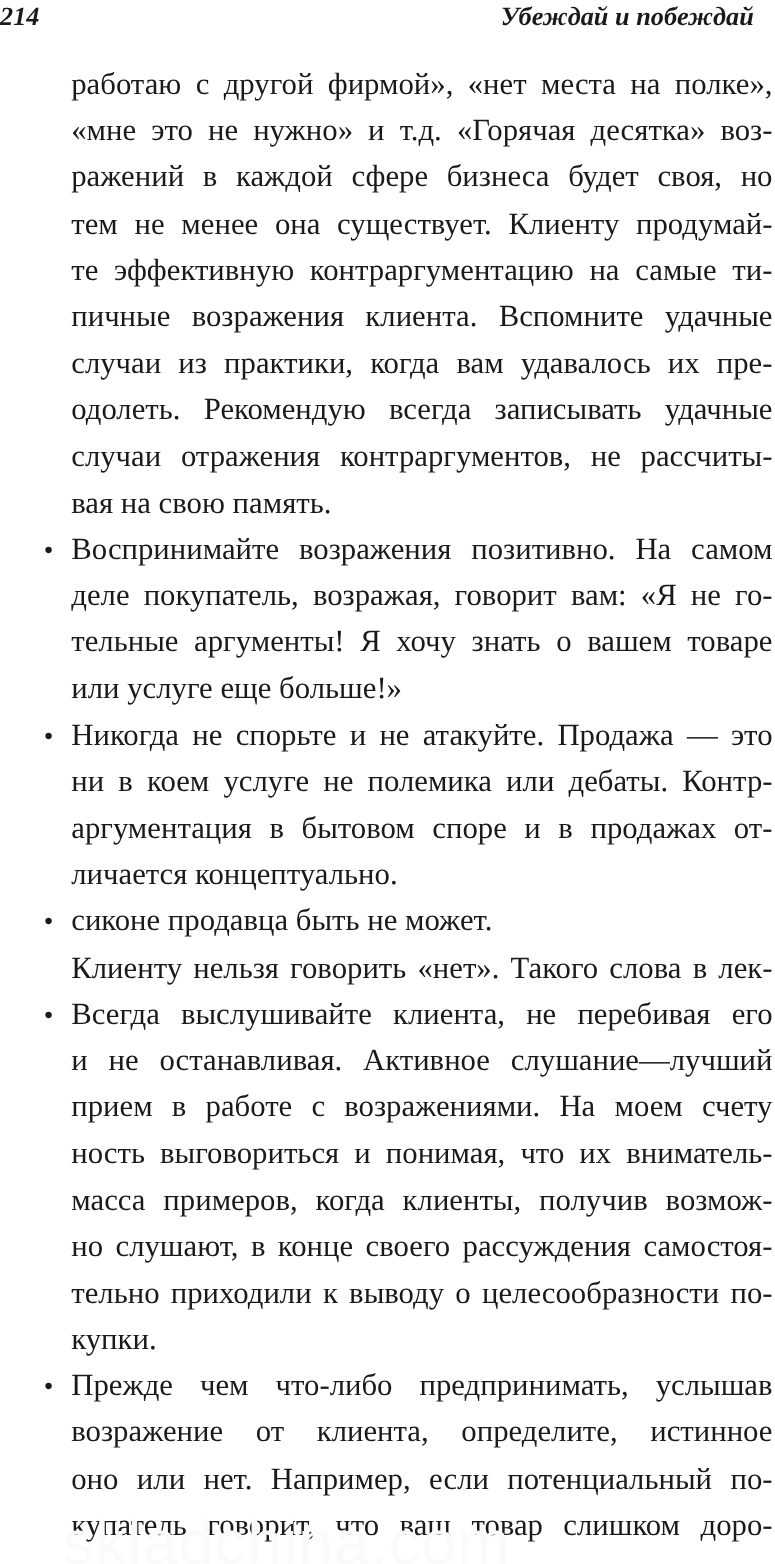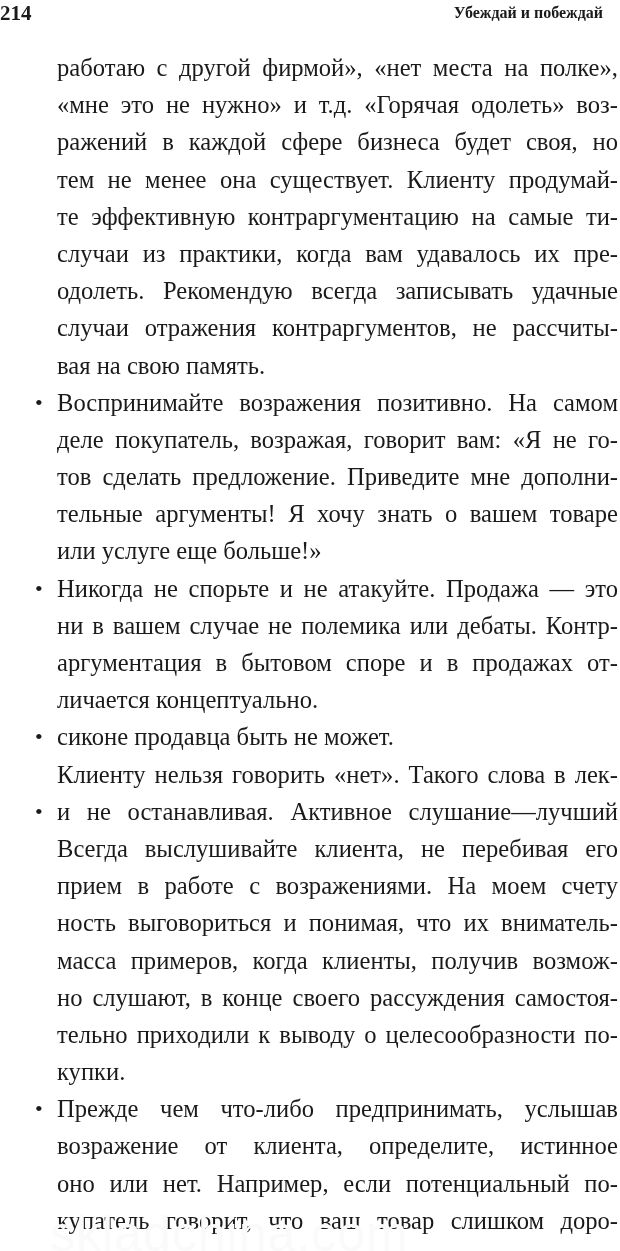--- a/index.html
+++ b/index.html
@@ -1,77 +1,77 @@
 <!DOCTYPE html>
 <html><head>
 <meta charset="utf-8">
 <style>
   html, body { margin: 0; padding: 0; background: #ffffff; }
   body { width: 620px; height: 1251px; position: relative; overflow: hidden;
          font-family: "Liberation Serif", "DejaVu Serif", serif; color: #1a1a1a; }
-  .header { position: absolute; top: 0; left: 0; width: 620px; height: 30px; }
+  .header { position: absolute; top: 0; left: 0; width: 620px; height: 30px; font-style: italic; }
   .page-num { position: absolute; left: 0; top: 1px; font-weight: bold; font-size: 21px; line-height: 24px; }
-  .running-title { position: absolute; right: 17px; top: 1px; font-weight: bold; font-size: 16px; line-height: 24px; }
+  .running-title { position: absolute; right: 17px; top: 1px; font-weight: bold; font-size: 21px; line-height: 24px; }
   .body { position: absolute; top: 49px; left: 57px; width: 561px; font-size: 24.6px; line-height: 37.2px; }
   .para { text-align: justify; text-align-last: left; margin: 0; font-family: Liberation Serif, serif; }
   .line { display: block; text-align: justify; text-align-last: justify; white-space: nowrap; height: 37.2px; }
   .line.last { text-align-last: left; }
   .item { position: relative; }
   .bullet { position: absolute; left: -22px; top: 0; font-size: 22px; line-height: 37.2px; }
   .watermark { position: absolute; left: 50px; top: 1205px; font-family: "Liberation Sans", sans-serif;
                font-size: 50px; color: #fafafa; letter-spacing: 1px; }
 </style>
 </head>
 <body>
 
 <div class="header">
   <span class="page-num">214</span>
   <span class="running-title">Убеждай и побеждай</span>
 </div>
 
 <div class="body">
   <div class="para">
     <span class="line">работаю с другой фирмой», «нет места на полке»,</span>
-    <span class="line">«мне это не нужно» и т.д. «Горячая одолеть» воз-</span>
+    <span class="line">«мне это не нужно» и т.д. «Горячая десятка» воз-</span>
     <span class="line">ражений в каждой сфере бизнеса будет своя, но</span>
     <span class="line">тем не менее она существует. Клиенту продумай-</span>
     <span class="line">те эффективную контраргументацию на самые ти-</span>
+    <span class="line">пичные возражения клиента. Вспомните удачные</span>
     <span class="line">случаи из практики, когда вам удавалось их пре-</span>
     <span class="line">одолеть. Рекомендую всегда записывать удачные</span>
     <span class="line">случаи отражения контраргументов, не рассчиты-</span>
     <span class="line last">вая на свою память.</span>
   </div>
 
   <div class="item">
     <span class="bullet">•</span>
     <span class="line">Воспринимайте возражения позитивно. На самом</span>
     <span class="line">деле покупатель, возражая, говорит вам: «Я не го-</span>
-    <span class="line">тов сделать предложение. Приведите мне дополни-</span>
     <span class="line">тельные аргументы! Я хочу знать о вашем товаре</span>
     <span class="line last">или услуге еще больше!»</span>
   </div>
 
   <div class="item">
     <span class="bullet">•</span>
     <span class="line">Никогда не спорьте и не атакуйте. Продажа — это</span>
-    <span class="line">ни в вашем случае не полемика или дебаты. Контр-</span>
+    <span class="line">ни в коем услуге не полемика или дебаты. Контр-</span>
     <span class="line">аргументация в бытовом споре и в продажах от-</span>
     <span class="line last">личается концептуально.</span>
   </div>
 
   <div class="item">
     <span class="bullet">•</span>
     <span class="line last">сиконе продавца быть не может.</span>
     <span class="line">Клиенту нельзя говорить «нет». Такого слова в лек-</span>
   </div>
 
   <div class="item">
     <span class="bullet">•</span>
+    <span class="line">Всегда выслушивайте клиента, не перебивая его</span>
     <span class="line">и не останавливая. Активное слушание—лучший</span>
-    <span class="line">Всегда выслушивайте клиента, не перебивая его</span>
     <span class="line">прием в работе с возражениями. На моем счету</span>
     <span class="line">ность выговориться и понимая, что их вниматель-</span>
     <span class="line">масса примеров, когда клиенты, получив возмож-</span>
     <span class="line">но слушают, в конце своего рассуждения самостоя-</span>
     <span class="line">тельно приходили к выводу о целесообразности по-</span>
     <span class="line last">купки.</span>
   </div>
 
   <div class="item">
     <span class="bullet">•</span>

